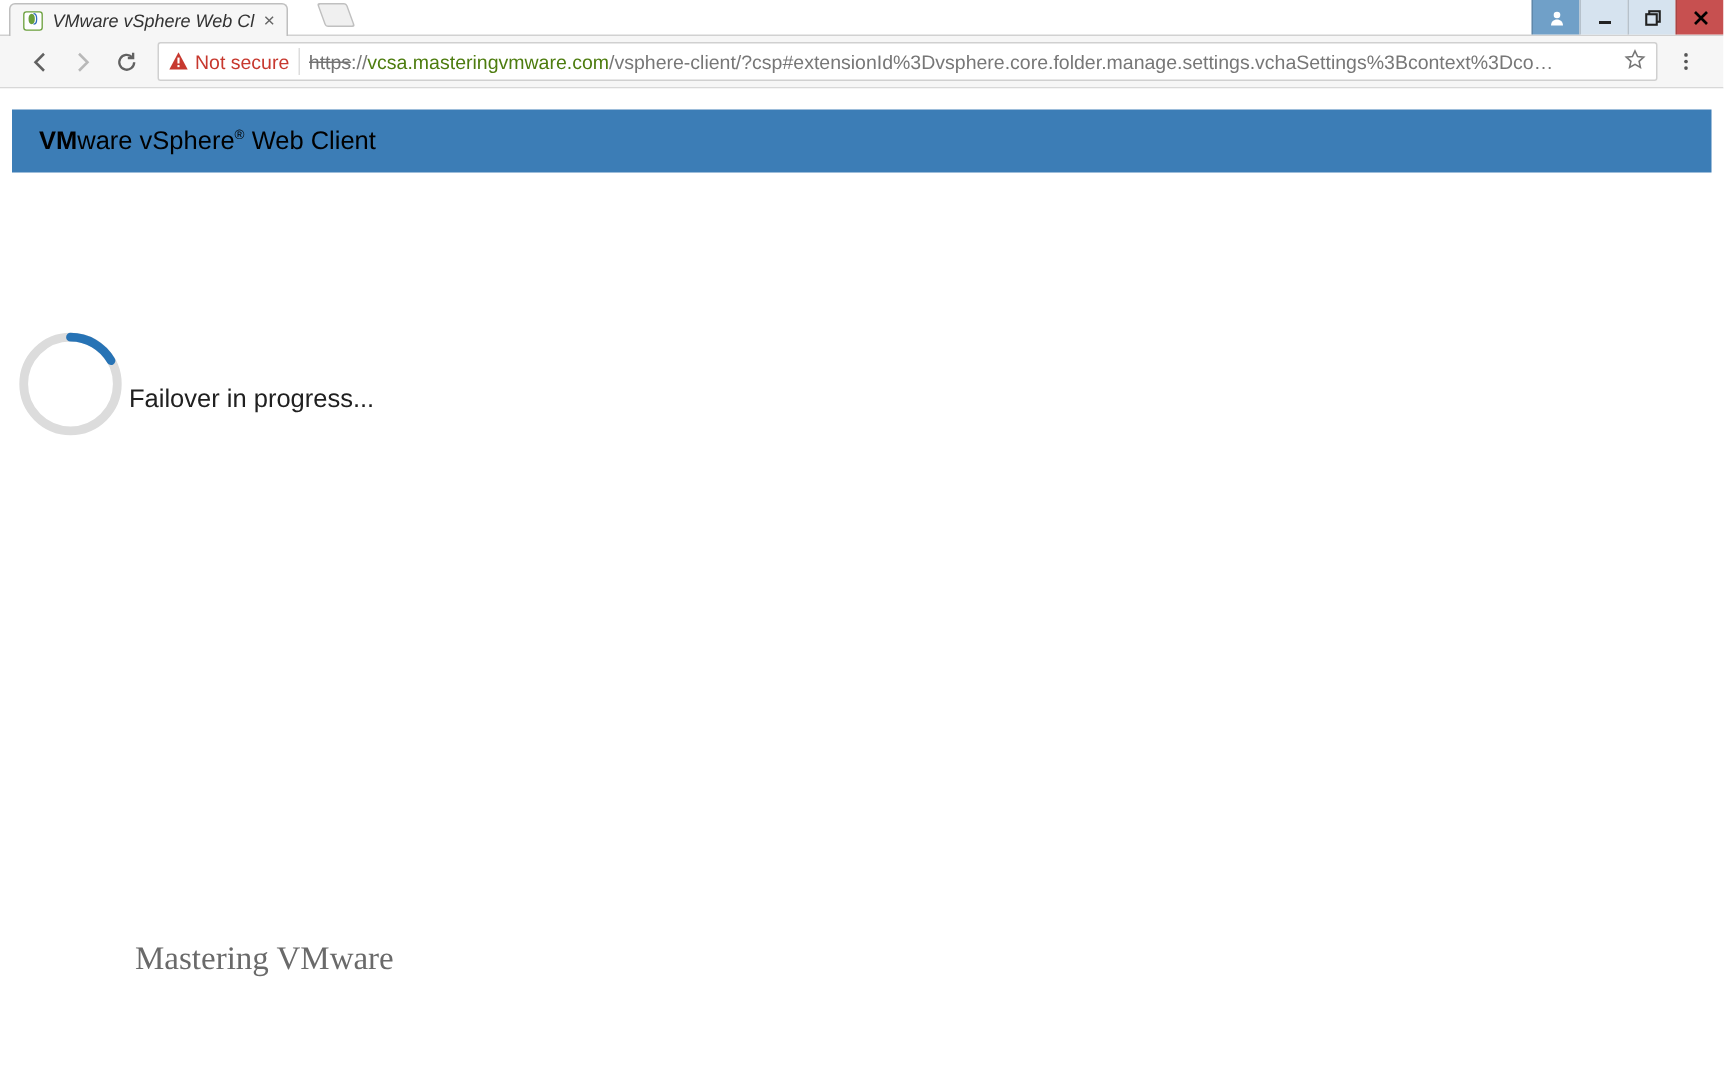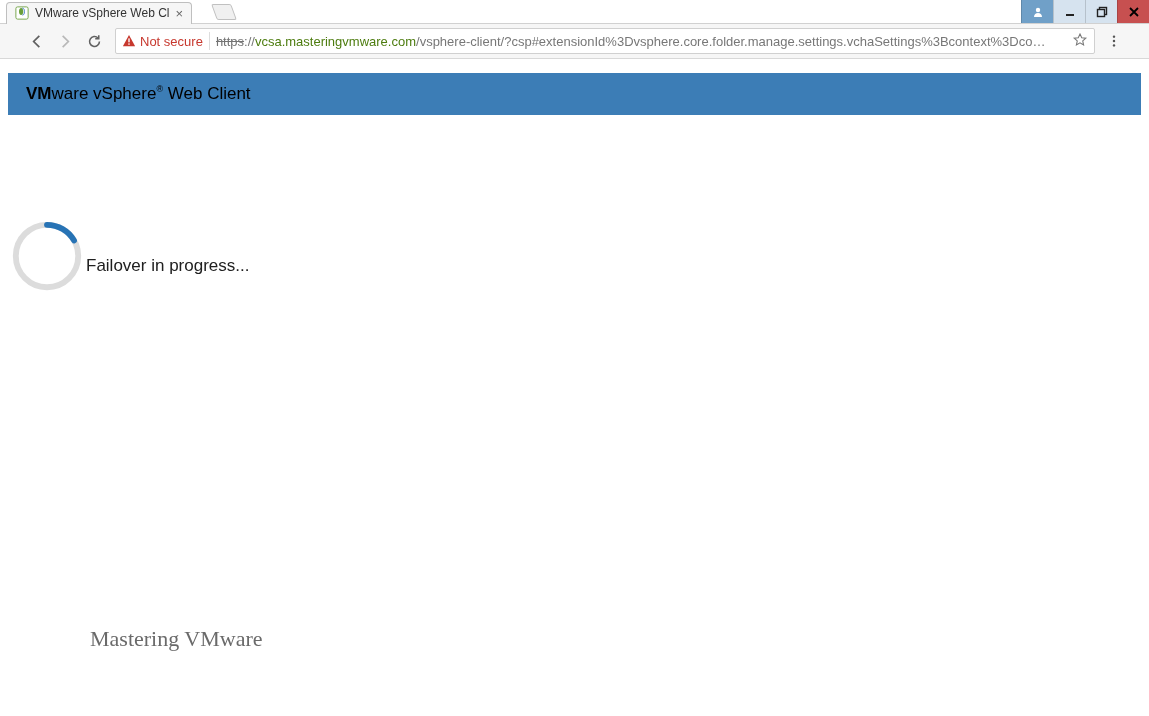--- a/index.html
+++ b/index.html
@@ -16,25 +16,26 @@
     
     .win-titlebar {
       height: 24px;
       background: #ffffff;
       display: flex;
       align-items: stretch;
       border-bottom: 1px solid #d1d1d1;
     }
     .tab-strip {
       display: flex;
-      align-items: center;
+      align-items: flex-start;
       flex: 1;
       padding-left: 6px;
       padding-top: 2px;
       gap: 16px;
+      font-style: italic;
     }
     .browser-tab {
       display: flex;
       align-items: center;
       height: 22px;
       background: #f6f6f6;
       border: 1px solid #bfbfbf;
       border-bottom: none;
       border-top-left-radius: 4px;
       border-top-right-radius: 4px;
@@ -88,21 +89,21 @@
     .win-btn.close { background: #c75050; color: #000; }
     .win-btn svg { width: 12px; height: 12px; }
 
     
     .browser-toolbar {
       height: 35px;
       background: #f6f6f6;
       border-bottom: 1px solid #d8d8d8;
       display: flex;
       align-items: center;
-      padding: 0 24px;
+      padding: 0 14px;
       gap: 8px;
     }
     .nav-icons { display: flex; align-items: center; gap: 12px; padding: 0 4px; }
     .nav-icon { color: #616161; display: flex; }
     .nav-icon.disabled { color: #b8b8b8; }
     .nav-icon svg { width: 17px; height: 17px; }
 
     .url-bar {
       flex: 1;
       height: 26px;

